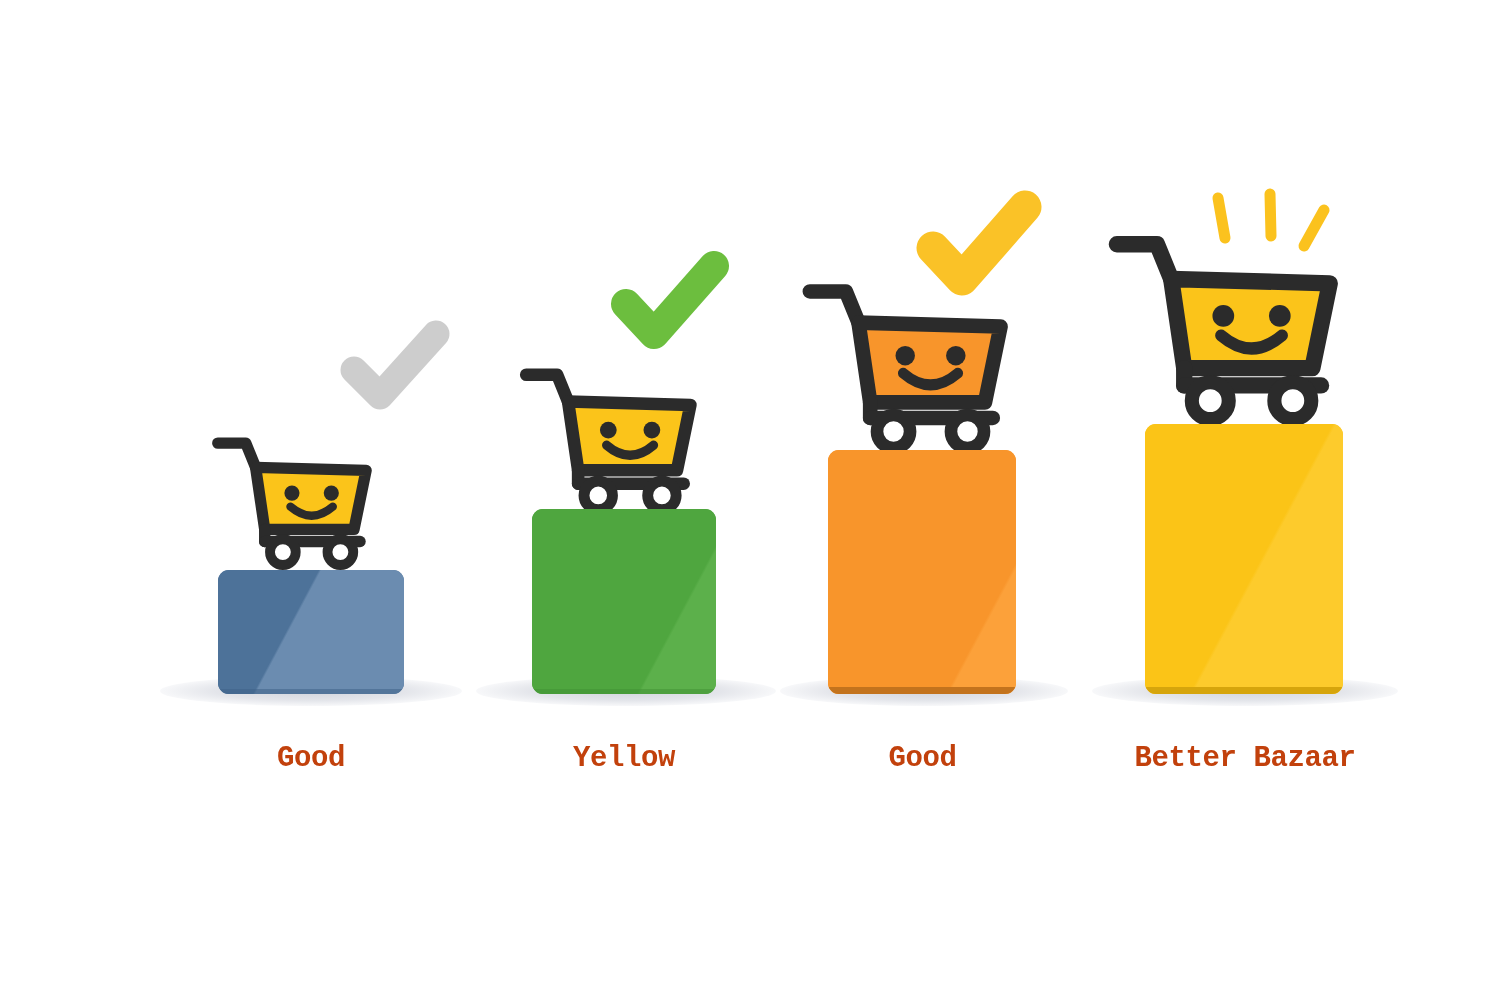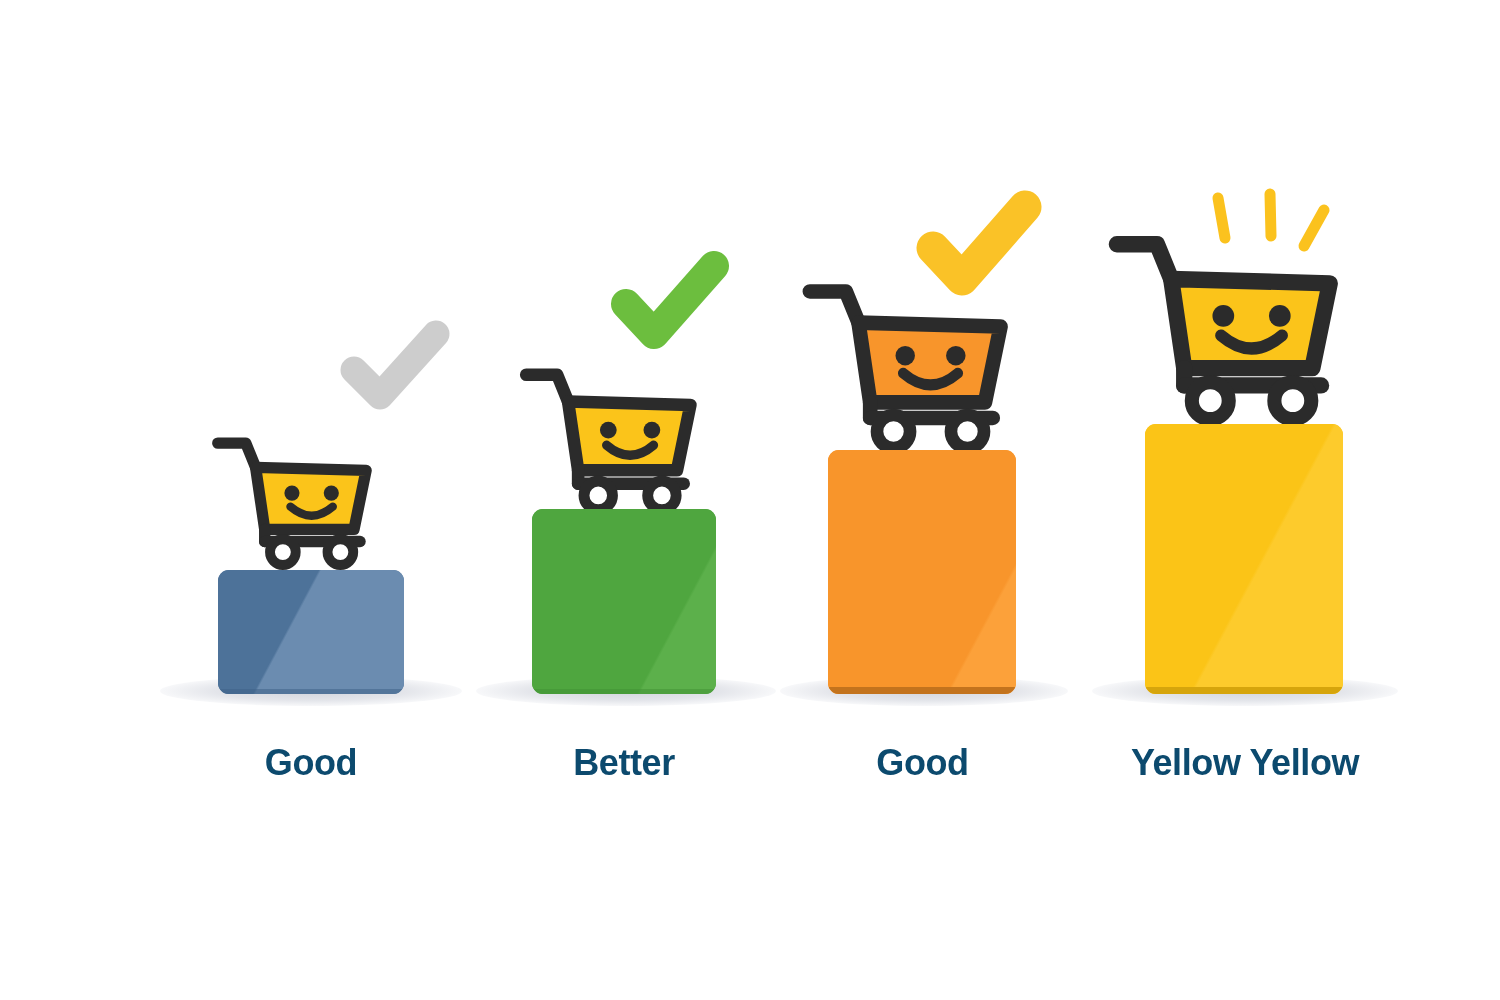--- a/index.html
+++ b/index.html
@@ -49,26 +49,26 @@
   }
   .bar .base-strip {
     position: absolute;
     left: 0; right: 0; bottom: 0;
   }
 
   
   .label {
     position: absolute;
     text-align: center;
-    color: #0c4a6e;
-    font-size: 36px;
+    color: #c2410c;
+    font-size: 29px;
     font-weight: 700;
     letter-spacing: -0.4px;
     white-space: nowrap;
-    font-family: Liberation Sans, sans-serif;
+    font-family: Liberation Mono, monospace;
   }
 
   
   .cart-wrap, .check-wrap, .sparkle-wrap {
     position: absolute;
   }
   svg { display: block; overflow: visible; }
 </style>
 </head>
 <body>
@@ -141,21 +141,21 @@
       </svg>
     </div>
 
     <div class="bar-shadow" style="left:476px; top:676px; width:300px; height:30px;"></div>
 
     <div class="bar" style="left:532px; top:509px; width:184px; height:185px; background:#4fa63f;">
       <div class="sheen" style="background:linear-gradient(118deg, #4fa63f 0%, #4fa63f 72%, #5cb04b 73%, #5cb04b 100%);"></div>
       <div class="base-strip" style="height:5px; background:#3f8f33; opacity:.5;"></div>
     </div>
 
-    <div class="label" style="left:494px; top:742px; width:260px;">Better</div>
+    <div class="label" style="left:494px; top:742px; width:260px;">Yellow</div>
   </div>
 
   <div class="col">
 
     <div class="check-wrap" style="left:918px; top:186px; width:124px; height:110px;">
       <svg width="124" height="110" viewBox="0 0 124 110" aria-hidden="true">
         <path d="M15 62 L44 93 L107 21" fill="none" stroke="#fac227" stroke-width="33" stroke-linecap="round" stroke-linejoin="round"></path>
       </svg>
     </div>
 
@@ -221,16 +221,16 @@
       </svg>
     </div>
 
     <div class="bar-shadow" style="left:1092px; top:676px; width:306px; height:30px;"></div>
 
     <div class="bar" style="left:1145px; top:424px; width:198px; height:270px; background:#fbc417;">
       <div class="sheen" style="background:linear-gradient(118deg, #fbc417 0%, #fbc417 55%, #fdcb2c 56%, #fdcb2c 100%);"></div>
       <div class="base-strip" style="height:7px; background:#d6a50c;"></div>
     </div>
 
-    <div class="label" style="left:1075px; top:742px; width:340px;">Yellow Yellow</div>
+    <div class="label" style="left:1075px; top:742px; width:340px;">Better Bazaar</div>
   </div>
 
 </div>
 
 </body></html>

